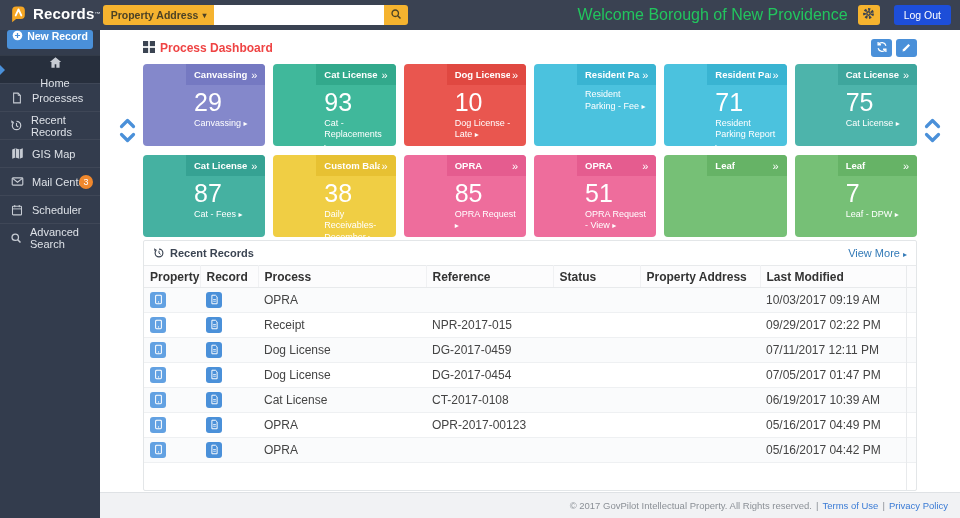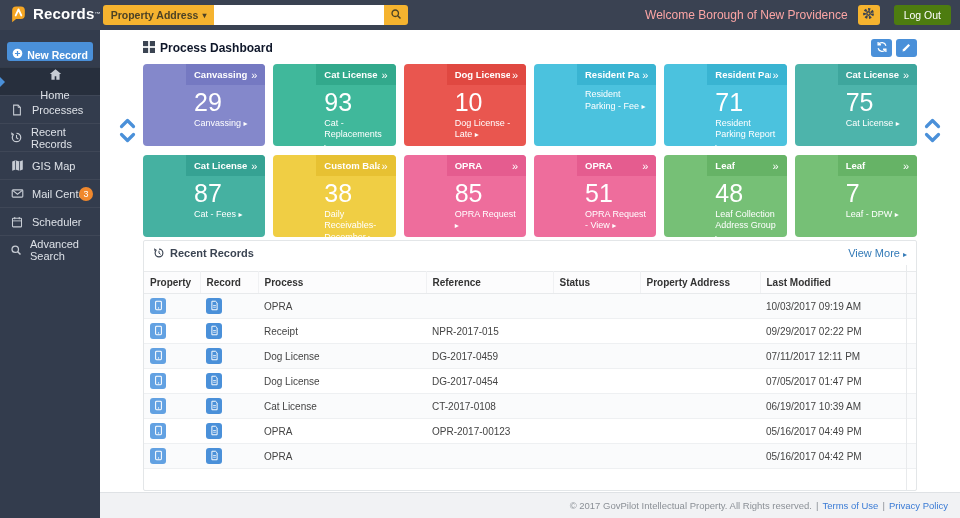--- a/index.html
+++ b/index.html
@@ -10,38 +10,38 @@
   .topbar { position:absolute; top:0; left:0; width:960px; height:30px; background:#3a4252; display:flex; align-items:center; z-index:5; }
   .logo { display:flex; align-items:flex-start; gap:5px; padding-left:9px; min-width:100px; }
   .logo-text { color:#fff; font-size:15px; font-weight:700; letter-spacing:.2px; line-height:20px; }
   .logo-tm { color:#cfd3da; font-size:6px; vertical-align:top; }
   .search-group { display:flex; height:20px; margin-left:2px; }
   .scope-btn { background:#f5b32f; border:none; color:#4c4225; font-size:10.5px; font-weight:700; padding:0 8px; border-radius:3px 0 0 3px; display:flex; align-items:center; gap:4px; cursor:pointer; }
   .caret { font-size:8px; }
   .search-input { width:170px; border:none; outline:none; font-size:11px; padding:0 6px; font-family:"Liberation Sans", sans-serif; }
   .search-btn { background:#f5b32f; border:none; width:24px; border-radius:0 3px 3px 0; display:flex; align-items:center; justify-content:center; cursor:pointer; }
   .topbar-spacer { flex:1; }
-  .welcome { color:#fca5a5; font-size:12px; margin-right:10px; }
+  .welcome { color:#22c55e; font-size:16px; margin-right:10px; }
   .gear-btn { width:22px; height:20px; background:#f5b32f; border:none; border-radius:3px; display:flex; align-items:center; justify-content:center; margin-right:14px; cursor:pointer; }
-  .logout-btn { background:#4d7c0f; border:none; color:#fff; font-size:10.5px; height:20px; padding:0 10px; border-radius:3px; margin-right:9px; cursor:pointer; }
+  .logout-btn { background:#1d4ed8; border:none; color:#fff; font-size:10.5px; height:20px; padding:0 10px; border-radius:3px; margin-right:9px; cursor:pointer; }
 
   
   .sidebar { position:absolute; top:30px; left:0; width:100px; bottom:0; background:#333c4d; }
-  .new-record-btn { margin:12px 7px 6px; width:86px; height:19px; background:#4a90d9; border:none; border-radius:3px; color:#fff; font-size:10.5px; font-weight:700; display:flex; align-items:flex-end; justify-content:center; gap:4px; cursor:pointer; }
+  .new-record-btn { margin:0 7px 6px; width:86px; height:19px; background:#4a90d9; border:none; border-radius:3px; color:#fff; font-size:10.5px; font-weight:700; display:flex; align-items:flex-start; justify-content:center; gap:4px; cursor:pointer; }
   .side-item { height:28px; display:flex; align-items:center; gap:8px; padding-left:10px; color:#dde1e7; font-size:11px; border-top:1px solid rgba(255,255,255,.06); position:relative; cursor:pointer; }
   .side-item.active { background:#272f3d;flex-direction:column; }
   .side-item.active::before { content:""; position:absolute; left:0; top:50%; transform:translateY(-50%); border-left:5px solid #4a90d9; border-top:5px solid transparent; border-bottom:5px solid transparent; }
   .side-icon { width:14px; display:flex; justify-content:center; color:#c7ccd4; }
   .badge { position:absolute; right:7px; top:50%; transform:translateY(-50%); background:#f0882d; color:#fff; width:14px; height:14px; border-radius:50%; font-size:9px; display:flex; align-items:center; justify-content:center; }
 
   
   .main { position:absolute; top:30px; left:100px; width:860px; bottom:26px; background:#fff; }
   .content { position:absolute; left:43px; right:43px; top:0; bottom:0; }
   .dash-header { display:flex; align-items:center; margin-top:8px; height:20px; }
-  .dash-title { font-size:12px; font-weight:700; color:#0f172a; margin-left:5px; }
+  .dash-title { font-size:12px; font-weight:700; color:#ef4444; margin-left:5px; }
   .dash-actions { margin-left:auto; display:flex; gap:4px; }
   .icon-btn { width:21px; height:18px; background:#4a90d9; border:none; border-radius:3px; display:flex; align-items:center; justify-content:center; cursor:pointer; }
 
   .cards { display:grid; grid-template-columns:repeat(6,1fr); gap:9px 8px; margin-top:6px; }
   .card { height:82px; border-radius:4px; color:#fff; display:flex; flex-direction:column; overflow:hidden;padding-left:43px; }
   .card-head { height:21px; flex:0 0 21px; display:flex; align-items:center; padding:0 8px; cursor:pointer; }
   .card-title { font-size:9.5px; font-weight:700; white-space:nowrap; overflow:hidden; flex:1; }
   .card-expand { font-size:11px; margin-left:2px; }
   .card-body { padding:3px 8px 5px; display:flex; flex-direction:column; }
   .card-count { font-size:25px; font-weight:400; line-height:1.15; }
@@ -51,21 +51,21 @@
   .carousel { position:absolute; top:88px; display:flex; flex-direction:column; gap:3px; align-items:center; }
   .carousel.left { left:19px; }
   .carousel.right { right:19px; }
   .carousel svg { display:block; cursor:pointer; }
 
   
   .panel { position:absolute; left:43px; right:43px; top:210px; bottom:1px; border:1px solid #e3e6e8; border-radius:2px; background:#fff; }
   .panel-head { height:24px; display:flex; align-items:center; padding:0 9px; }
   .panel-title { font-size:11px; font-weight:700; color:#3b4452; margin-left:5px; }
   .view-more { margin-left:auto; color:#337ab7; font-size:11px; cursor:pointer; }
-  table { width:100%; border-collapse:collapse; table-layout:fixed; font-size:10px; color:#444;margin-top:6px; }
+  table { width:100%; border-collapse:collapse; table-layout:fixed; font-size:12px; color:#444; }
   thead th { text-align:left; font-weight:700; color:#333; height:22px; border-top:1px solid #e8eaec; border-bottom:1px solid #e8eaec; border-right:1px solid #f0f1f3; padding:0 6px; background:#fcfcfd; white-space:nowrap; overflow:hidden; }
   thead th:last-child { border-right:none; }
   tbody td { height:25px; border-bottom:1px solid #eef0f2; padding:0 6px; white-space:nowrap; overflow:hidden; }
   tbody tr:nth-child(odd) { background:#fafbfc; }
   .cell-btn { width:16px; height:16px; border:none; border-radius:3px; display:inline-flex; align-items:center; justify-content:center; padding:0; cursor:pointer; vertical-align:middle; }
   .cell-btn.property { background:#62a1e2; }
   .cell-btn.record { background:#4a90d9; }
   .scroll-gutter { position:absolute; top:24px; bottom:0; right:9px; width:0; border-left:1px solid #e8eaec; }
 
   
@@ -351,24 +351,20 @@
           <div class="card-count">51</div>
           <div class="card-link"><span>OPRA Request - View</span> <span class="lnk-arrow">▸</span></div>
         </div>
       </div>
 
       <div class="card" style="background-color: rgb(118, 192, 118);">
         <div class="card-head" style="background-color: rgb(102, 179, 102);">
           <span class="card-title">Leaf</span>
           <span class="card-expand">»</span>
         </div>
-        <div class="card-body">
-          <div class="card-count">48</div>
-          <div class="card-link"><span>Leaf Collection Address Group</span> <span class="lnk-arrow">▸</span></div>
-        </div>
       </div>
 
       <div class="card" style="background-color: rgb(118, 192, 118);">
         <div class="card-head" style="background-color: rgb(102, 179, 102);">
           <span class="card-title">Leaf</span>
           <span class="card-expand">»</span>
         </div>
         <div class="card-body">
           <div class="card-count">7</div>
           <div class="card-link"><span>Leaf - DPW</span> <span class="lnk-arrow">▸</span></div>

